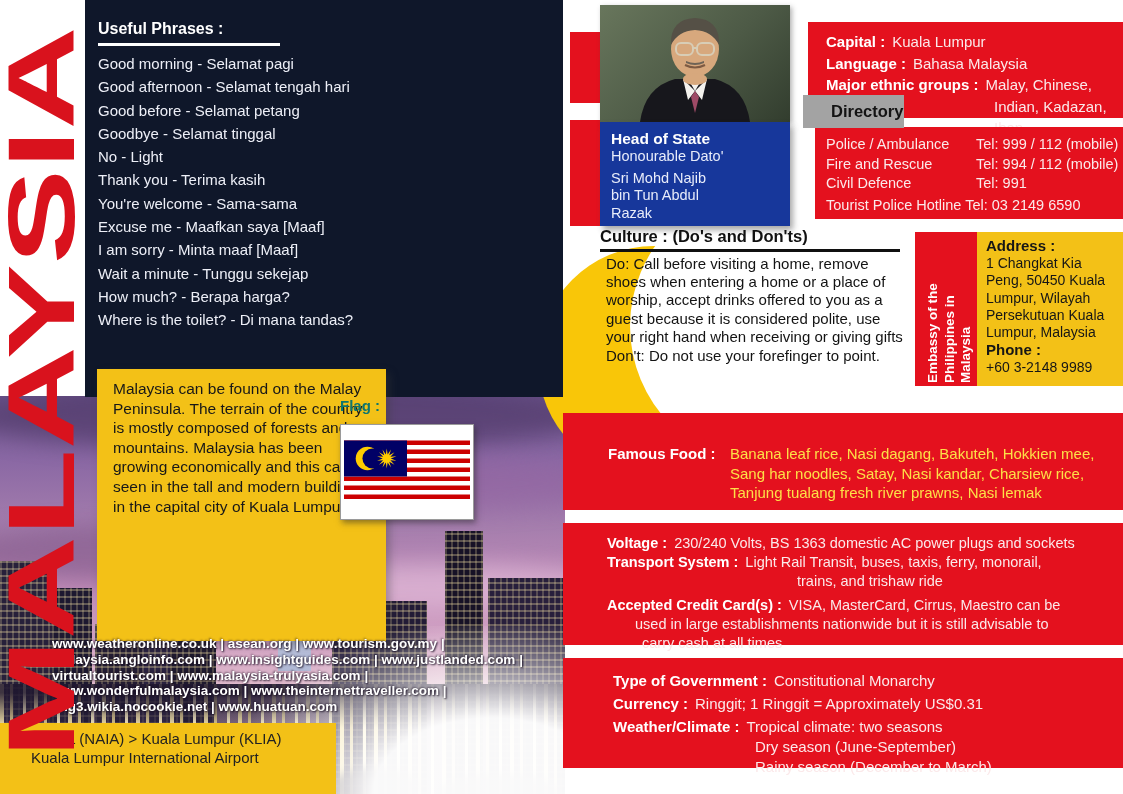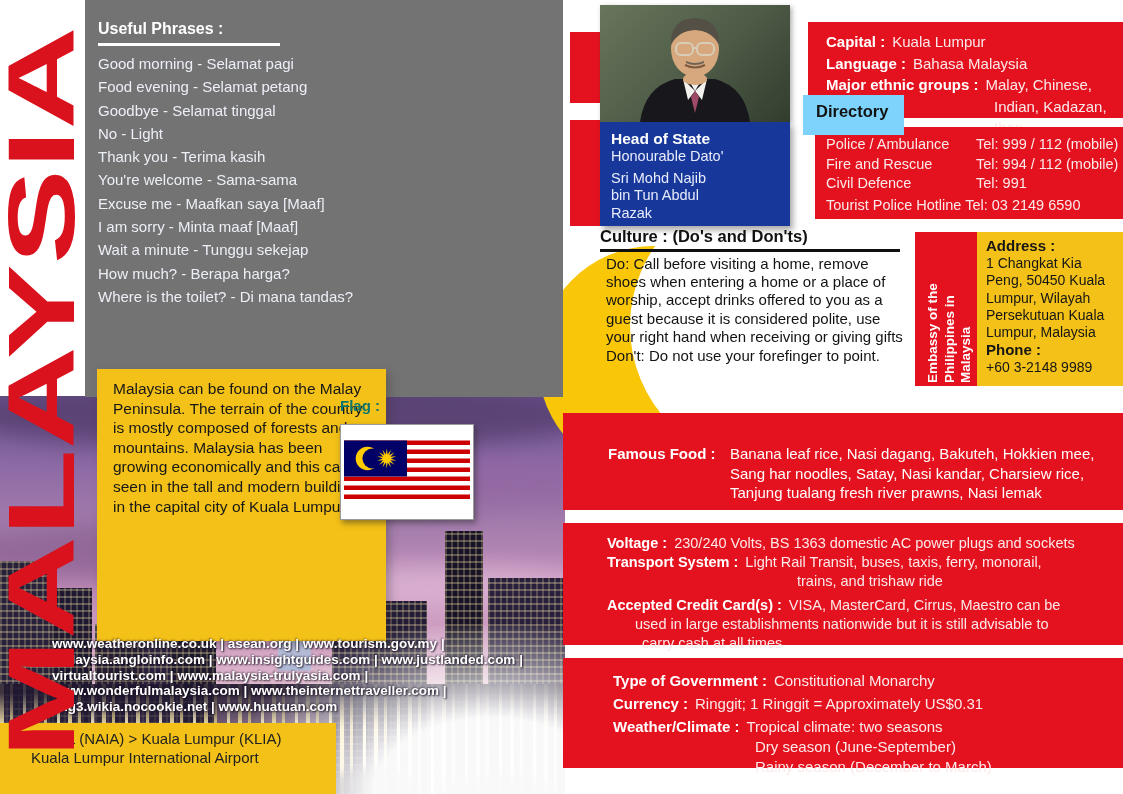--- a/index.html
+++ b/index.html
@@ -11,21 +11,21 @@
   
   .title-vert {
     position:absolute; left:-4px; top:772px; width:490px; height:88px;
     transform:rotate(-90deg) scale(1.55,1.02); transform-origin:0 0;
     font-size:92px; font-weight:bold; color:#D9121D; line-height:88px;
     letter-spacing:0px; z-index:5; white-space:nowrap; text-align:center;
   }
   
   .phrases {
     position:absolute; left:85px; top:0; width:478px; height:397px;
-    background:#737373; z-index:1; padding:20px 10px 0 13px; color:#EDEFF7;
+    background:#0f172a; z-index:1; padding:20px 10px 0 13px; color:#EDEFF7;
   }
   .phrases-title {
     display:inline-block; color:#fff; font-weight:bold; font-size:16px;
     border-bottom:3px solid #fff; padding-bottom:5px; width:182px; margin-bottom:6px;
   }
   .phrase-line { font-size:15px; line-height:23.3px; }
   
   .about {
     position:absolute; left:97px; top:369px; width:289px; height:272px;
     background:#F3C117; z-index:3; padding:10px 12px 0 16px;
@@ -105,23 +105,23 @@
   .hos-line { font-size:14.5px; line-height:17.5px; color:#E8ECFA; }
   .hos-gap { height:4px; }
   
   .redbox { background:#E4111E; color:#fff; position:absolute; z-index:2; }
   .facts { left:808px; top:22px; width:315px; height:96px; padding:9px 0 0 18px; font-size:15px; line-height:21.5px; }
   .lbl { font-weight:bold; color:#fff; margin-right:7px; }
   .val { color:#FBE9EA; }
   .ethnic2 { margin-left:168px; }
   
   .dir-label {
-    position:absolute; left:803px; top:95px; width:101px; height:40px; z-index:6;
-    background:#7dd3fc; color:#131313; font-size:16.5px; font-weight:bold;
-    line-height:33px; padding-left:13px;
+    position:absolute; left:803px; top:95px; width:101px; height:33px; z-index:6;
+    background:#a3a3a3; color:#131313; font-size:16.5px; font-weight:bold;
+    line-height:33px; padding-left:28px;
   }
   .directory { left:815px; top:127px; width:308px; height:92px; padding:8px 0 0 11px; font-size:14.5px; }
   .dir-row { display:flex; line-height:19.5px; }
   .dir-name { width:150px; color:#FBE9EA; }
   .dir-tel { color:#FBE9EA; }
   .dir-hotline { line-height:19.5px; margin-top:2px; color:#FBE9EA; }
   
   .crescent-y { position:absolute; left:538px; top:246px; width:232px; height:232px; border-radius:50%; background:#F9C608; z-index:0; }
   .crescent-w { position:absolute; left:630px; top:186px; width:280px; height:280px; border-radius:50%; background:#fff; z-index:0; }
   .culture-heading {
@@ -143,21 +143,21 @@
   .emb-box {
     position:absolute; left:977px; top:232px; width:146px; height:154px; z-index:2;
     background:#F3C117; padding:5px 4px 0 9px; color:#161616;
   }
   .emb-h { font-size:15px; font-weight:bold; line-height:18px; }
   .emb-t { font-size:14px; line-height:17.3px; }
   
   .food { left:563px; top:413px; width:560px; height:97px; padding:31px 0 0 45px; }
   .food-row { display:flex; }
   .food-label { font-weight:bold; font-size:15px; width:112px; flex:none; line-height:19.5px; }
-  .food-val { font-size:15px; line-height:19.5px; color:#ffffff; margin-left:10px; }
+  .food-val { font-size:15px; line-height:19.5px; color:#fde047; margin-left:10px; }
   
   .utils { left:563px; top:523px; width:560px; height:122px; padding:11px 0 0 44px; font-size:14.5px; }
   .u-line { line-height:19px; color:#FBE9EA; }
   .u-ind1 { margin-left:190px; }
   .u-gap { height:5px; }
   .u-ind2 { margin-left:28px; }
   .u-ind3 { margin-left:35px; }
   
   .gov { left:563px; top:658px; width:560px; height:110px; padding:13px 8px 0 50px; font-size:15px; }
   .g-line { line-height:20px; color:#FBE9EA; }
@@ -212,21 +212,22 @@
   </div>
 
   <div class="crescent-y"></div>
   <div class="crescent-w"></div>
 
   <div class="title-vert">MALAYSIA</div>
 
   <div class="phrases">
     <div class="phrases-title">Useful Phrases :</div>
     <div class="phrase-line">Good morning - Selamat pagi</div>
-    <div class="phrase-line">Food evening - Selamat petang</div>
+    <div class="phrase-line">Good afternoon - Selamat tengah hari</div>
+    <div class="phrase-line">Good before - Selamat petang</div>
     <div class="phrase-line">Goodbye - Selamat tinggal</div>
     <div class="phrase-line">No - Light</div>
     <div class="phrase-line">Thank you - Terima kasih</div>
     <div class="phrase-line">You're welcome - Sama-sama</div>
     <div class="phrase-line">Excuse me - Maafkan saya [Maaf]</div>
     <div class="phrase-line">I am sorry - Minta maaf [Maaf]</div>
     <div class="phrase-line">Wait a minute - Tunggu sekejap</div>
     <div class="phrase-line">How much? - Berapa harga?</div>
     <div class="phrase-line">Where is the toilet? - Di mana tandas?</div>
   </div>

